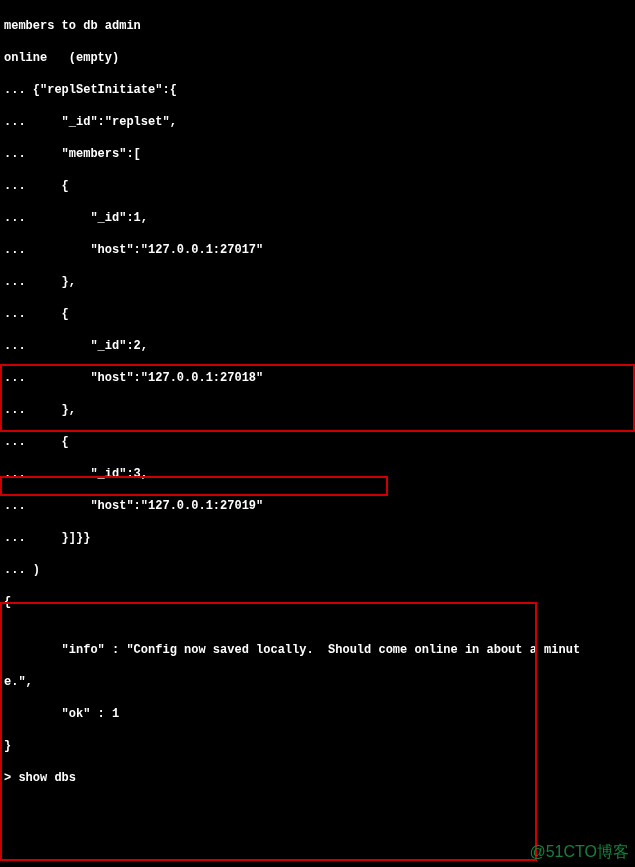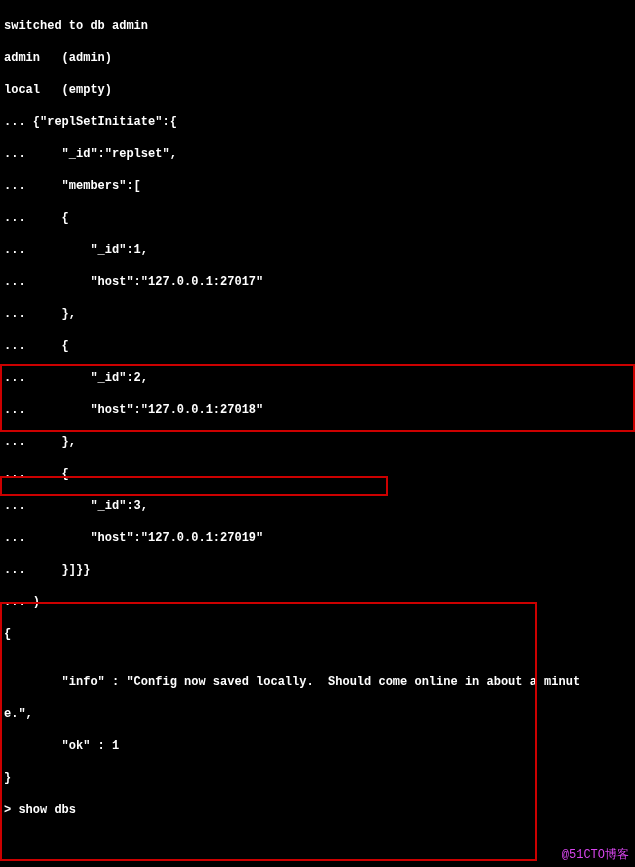--- a/index.html
+++ b/index.html
@@ -47,33 +47,32 @@
     left: 0px;
     top: 602px;
     width: 533px;
     height: 255px;
     pointer-events: none;
   }
   .watermark {
     position: absolute;
     right: 6px;
     bottom: 4px;
-    font-family: Liberation Mono, monospace;
-    font-size: 12px;
-    color: #d946ef;
+    font-family: Liberation Sans, sans-serif;
+    font-size: 16px;
+    color: #15803d;
     font-weight: normal;
   }
 </style>
 </head>
 <body>
 
 <div class="terminal">
-<div class="line">switched to db admin</div>
-<div class="line">admin   (admin)</div>
-<div class="line">local   (empty)</div>
+<div class="line">members to db admin</div>
+<div class="line">online   (empty)</div>
 <div class="line">... {"replSetInitiate":{</div>
 <div class="line">...     "_id":"replset",</div>
 <div class="line">...     "members":[</div>
 <div class="line">...     {</div>
 <div class="line">...         "_id":1,</div>
 <div class="line">...         "host":"127.0.0.1:27017"</div>
 <div class="line">...     },</div>
 <div class="line">...     {</div>
 <div class="line">...         "_id":2,</div>
 <div class="line">...         "host":"127.0.0.1:27018"</div>

